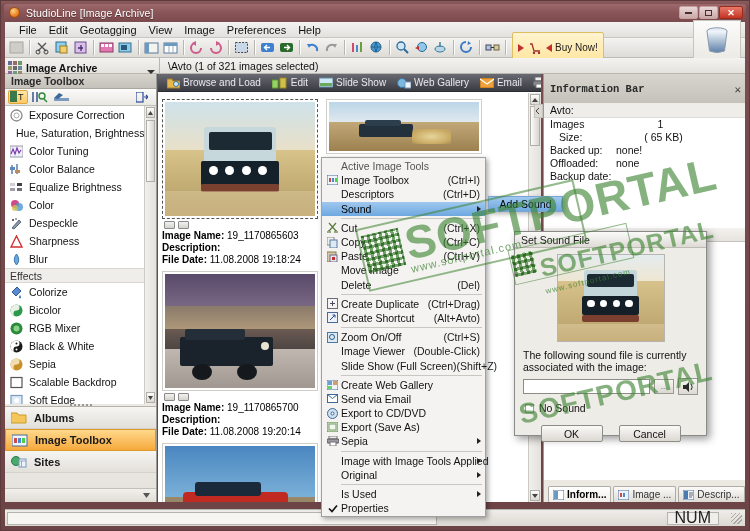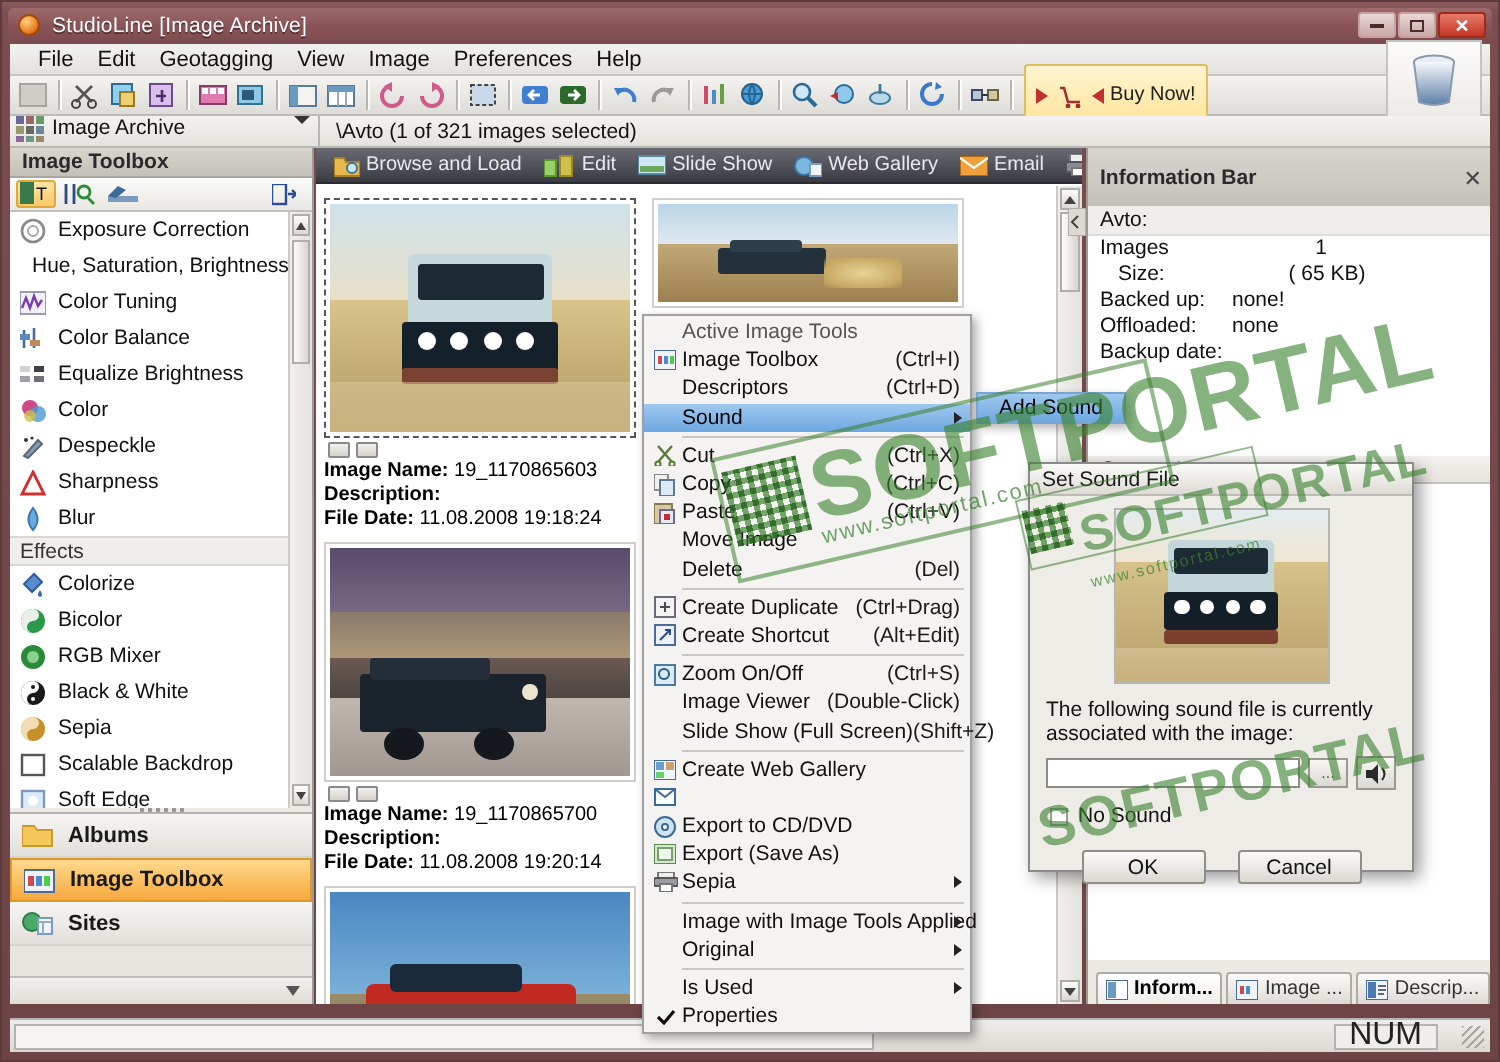--- a/index.html
+++ b/index.html
@@ -68,22 +68,22 @@
     background:linear-gradient(180deg,#fbfbfa,#eceae5);
     border:1px solid #c6c4bf;display:flex;align-items:center;justify-content:center;
     box-sizing:border-box;
   }
   
   .archivebar{
     position:absolute;left:4px;top:57px;right:4px;height:16px;
     background:linear-gradient(180deg,#f4f3f1,#e4e2dd);
     border-bottom:1px solid #b9b7b2;display:flex;align-items:center;box-sizing:border-box;
   }
-  .archive-combo{width:155px;height:16px;display:flex;align-items:flex-start;
-    border-right:1px solid #b9b7b2;box-sizing:border-box;padding-left:3px;}
+  .archive-combo{width:155px;height:16px;display:flex;align-items:flex-end;
+    border-right:1px solid #b9b7b2;box-sizing:border-box;padding-left:3px;font-weight:bold;}
   .archive-combo .lbl{margin-left:4px;font-size:10.5px;color:#111;}
   .archive-combo .arrow{margin-left:auto;margin-right:4px;
     border-left:4px solid transparent;border-right:4px solid transparent;border-top:4px solid #333;}
   .archive-path{padding-left:8px;font-size:10.5px;color:#111;}
   
   .leftpanel{
     position:absolute;left:4px;top:73px;width:152px;bottom:28px;
     background:#ece9e3;border-right:1px solid #9c9a95;box-sizing:border-box;
   }
   .panel-header{
@@ -157,21 +157,21 @@
     display:flex;align-items:center;justify-content:center;}
   .gs-thumb{position:absolute;right:1px;top:13px;width:10px;height:40px;
     background:linear-gradient(90deg,#fcfcfb,#d8d5d0);border:1px solid #b0aea9;box-sizing:border-box;}
   
   .rightpanel{
     position:absolute;right:4px;top:73px;width:202px;bottom:28px;
     background:#ece9e3;border-left:1px solid #9c9a95;box-sizing:border-box;
   }
   .rp-header{height:31px;background:linear-gradient(180deg,#d8d5cf,#c4c1ba);
     border-bottom:1px solid #a8a69f;display:flex;align-items:center;
-    padding:0 4px 0 6px;font-size:10.5px;font-weight:bold;color:#2a2a2a;box-sizing:border-box;}
+    padding:0 4px 0 6px;font-size:10.5px;font-weight:bold;color:#2a2a2a;box-sizing:border-box;font-family:Liberation Mono, monospace;}
   .rp-header .x{margin-left:auto;font-size:11px;color:#444;font-weight:normal;cursor:pointer;}
   .rp-sub{height:14px;background:linear-gradient(180deg,#f4f2ee,#e6e3de);
     border-bottom:1px solid #c5c3be;display:flex;align-items:center;
     padding:0 4px 0 6px;font-size:10.5px;color:#111;box-sizing:border-box;}
   .rp-body{position:absolute;left:0;right:0;top:29px;height:125px;background:#fff;
     border-bottom:1px solid #c5c3be;}
   .inforow{display:flex;font-size:10.5px;color:#111;line-height:13px;padding-left:6px;}
   .inforow .k{width:66px;}
   .inforow .v{flex:1;}
   .inforow.ind .k{padding-left:9px;width:57px;}
@@ -1015,21 +1015,21 @@
       <span class="acc">(Ctrl+Drag)</span>
     </div>
     <div class="mi-row">
       <span class="ico">
         <svg width="11" height="11">
             <rect x="0.5" y="0.5" width="10" height="10" fill="#eef2f8" stroke="#4a6a9a"></rect>
             <path d="M3 8 L8 3 M5.5 3 H8 V5.5" stroke="#2a4a8a" fill="none"></path>
           </svg>
       </span>
       <span class="lbl">Create Shortcut</span>
-      <span class="acc">(Alt+Edit)</span>
+      <span class="acc">(Alt+Avto)</span>
     </div>
     <div class="mi-sep"></div>
 
     <div class="mi-row">
       <span class="ico">
         <svg width="11" height="11">
             <rect x="0.5" y="0.5" width="10" height="10" fill="#dceaf5" stroke="#4a7aa0"></rect>
             <circle cx="5" cy="5" r="2.5" fill="none" stroke="#2a5a8a"></circle>
           </svg>
       </span>
@@ -1059,20 +1059,21 @@
       </span>
       <span class="lbl">Create Web Gallery</span>
     </div>
     <div class="mi-row">
       <span class="ico">
         <svg width="11" height="9">
             <rect x="0.5" y="0.5" width="10" height="8" fill="#fff" stroke="#3a6a9a"></rect>
             <path d="M0.5 0.5 L5.5 4.5 L10.5 0.5" stroke="#3a6a9a" fill="none"></path>
           </svg>
       </span>
+      <span class="lbl">Send via Email</span>
     </div>
     <div class="mi-row">
       <span class="ico">
         <svg width="11" height="11">
             <circle cx="5.5" cy="5.5" r="5" fill="#cfe2f0" stroke="#3a6a9a"></circle>
             <circle cx="5.5" cy="5.5" r="1.5" fill="#fff" stroke="#3a6a9a"></circle>
           </svg>
       </span>
       <span class="lbl">Export to CD/DVD</span>
     </div>

